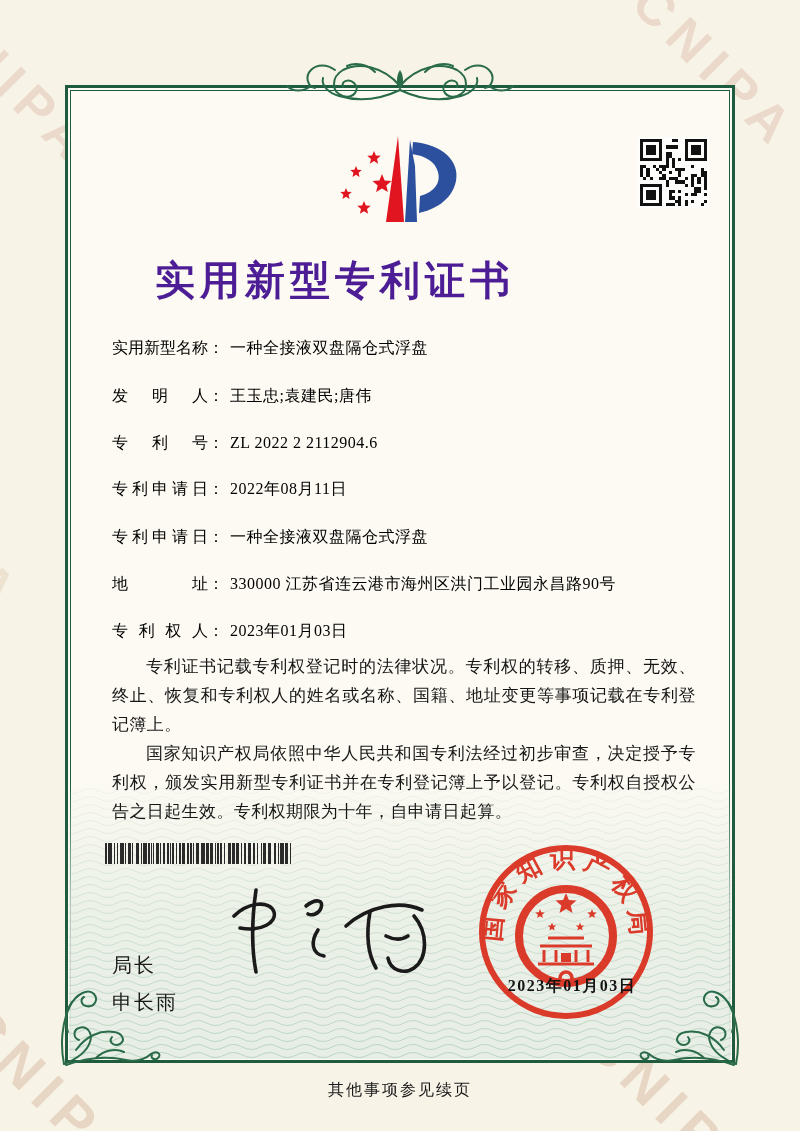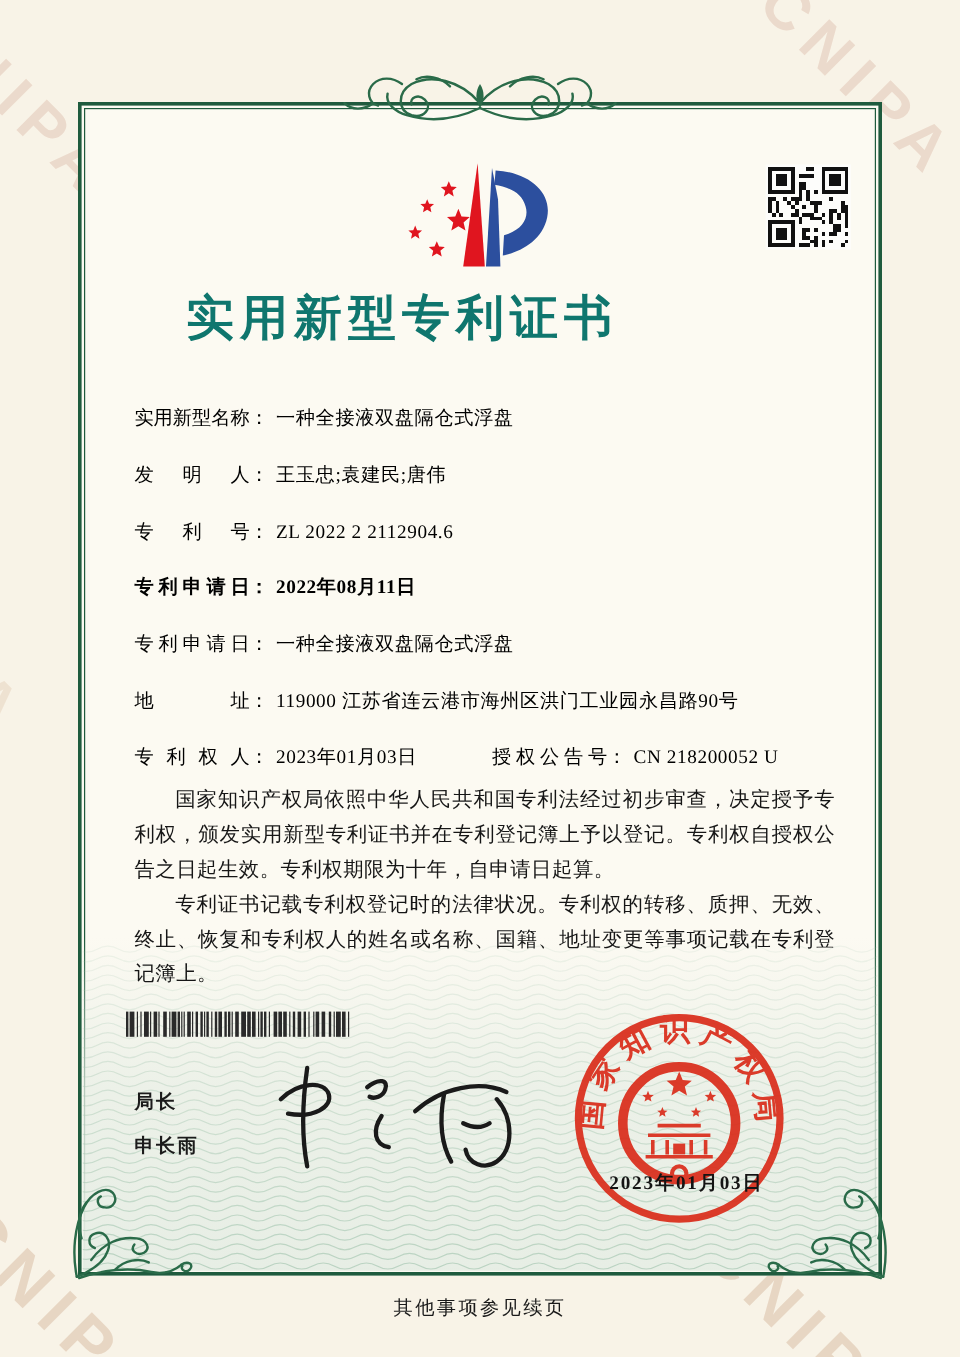--- a/index.html
+++ b/index.html
@@ -36,42 +36,42 @@
   .orn{position:absolute;z-index:5;}
 
   
   #cert-number{
     position:absolute;left:112px;top:138px;font-size:17px;color:#222;
     letter-spacing:2px;z-index:2;
   }
   #logo{position:absolute;left:336px;top:132px;width:130px;height:104px;z-index:2;}
   #qr{position:absolute;left:638px;top:137px;width:67px;height:67px;background:#fdfdfb;padding:2px;z-index:2;}
   #title{
-    position:absolute;left:0;top:237px;width:670px;text-align:center;
-    font-size:40px;font-weight:bold;color:#0f766e;letter-spacing:5px;z-index:2;
+    position:absolute;left:0;top:253px;width:670px;text-align:center;
+    font-size:40px;font-weight:bold;color:#4c1d95;letter-spacing:5px;z-index:2;
   }
   #fields{position:absolute;left:112px;top:0;width:600px;z-index:2;}
   .field-row{position:absolute;left:0;width:600px;height:24px;font-size:16px;color:#000000;white-space:nowrap;}
   .flabel{display:inline-block;width:96px;text-align:justify;text-align-last:justify;vertical-align:top;}
   .fcolon{display:inline-block;margin-right:6px;}
   .fvalue{letter-spacing:.5px;}
   .pair2{position:absolute;left:298px;top:0;}
 
   #paragraphs{
     position:absolute;left:112px;top:652px;width:584px;z-index:2;
     font-size:17px;line-height:29px;color:#161616;text-align:justify;letter-spacing:.4px;
   }
   #paragraphs p{margin:0;text-indent:2em;}
 
   #barcode{position:absolute;left:105px;top:843px;width:188px;height:21px;z-index:2;font-size:0;}
   #barcode i{display:inline-block;height:21px;vertical-align:top;}
 
   #signer-title,#signer-name{
     position:absolute;left:112px;z-index:2;color:#1b1b1b;
-    font-family:"Liberation Sans","DejaVu Sans",sans-serif;font-weight:bold;font-size:16px;letter-spacing:2px;
+    font-family:"Liberation Sans","DejaVu Sans",sans-serif;font-weight:normal;font-size:20px;letter-spacing:2px;margin-top:44px;
   }
   #signer-title{top:908px;}
   #signer-name{top:945px;}
   #signature{position:absolute;left:218px;top:878px;width:225px;height:105px;z-index:3;}
 
   #seal{position:absolute;left:476px;top:842px;width:180px;height:180px;z-index:3;opacity:.92;}
   #seal-date{
     position:absolute;left:492px;top:976px;width:160px;z-index:4;text-align:center;
     font-size:16px;font-weight:bold;color:#141414;letter-spacing:1.5px;white-space:nowrap;
   }
@@ -377,29 +377,29 @@
       <rect x="14" y="20" width="1" height="1" fill="#111"></rect>
       <rect x="19" y="20" width="1" height="1" fill="#111"></rect>
     </svg>
 
   <div id="title">实用新型专利证书</div>
 
   <div id="fields">
       <div class="field-row" style="top: 338px;"><span class="flabel">实用新型名称</span><span class="fcolon">：</span><span class="fvalue">一种全接液双盘隔仓式浮盘</span></div>
       <div class="field-row" style="top: 386px;"><span class="flabel">发明人</span><span class="fcolon">：</span><span class="fvalue">王玉忠;袁建民;唐伟</span></div>
       <div class="field-row" style="top: 433px;"><span class="flabel">专利号</span><span class="fcolon">：</span><span class="fvalue">ZL 2022 2 2112904.6</span></div>
-      <div class="field-row" style="top: 479px; font-weight: bold;"><span class="flabel">专利申请日</span><span class="fcolon">：</span><span class="fvalue">2022年08月11日</span></div>
+      <div class="field-row" style="top: 479px;"><span class="flabel">专利申请日</span><span class="fcolon">：</span><span class="fvalue">2022年08月11日</span></div>
       <div class="field-row" style="top: 527px;"><span class="flabel">专利申请日</span><span class="fcolon">：</span><span class="fvalue">一种全接液双盘隔仓式浮盘</span></div>
-      <div class="field-row" style="top: 574px;"><span class="flabel">地址</span><span class="fcolon">：</span><span class="fvalue">119000 江苏省连云港市海州区洪门工业园永昌路90号</span></div>
-      <div class="field-row" style="top: 621px;"><span class="flabel">专利权人</span><span class="fcolon">：</span><span class="fvalue">2023年01月03日</span><span class="pair2"><span class="flabel">授权公告号</span><span class="fcolon">：</span><span class="fvalue">CN 218200052 U</span></span></div>
+      <div class="field-row" style="top: 574px;"><span class="flabel">地址</span><span class="fcolon">：</span><span class="fvalue">330000 江苏省连云港市海州区洪门工业园永昌路90号</span></div>
+      <div class="field-row" style="top: 621px;"><span class="flabel">专利权人</span><span class="fcolon">：</span><span class="fvalue">2023年01月03日</span></div>
     </div>
 
   <div id="paragraphs">
+    <p>专利证书记载专利权登记时的法律状况。专利权的转移、质押、无效、终止、恢复和专利权人的姓名或名称、国籍、地址变更等事项记载在专利登记簿上。</p>
     <p>国家知识产权局依照中华人民共和国专利法经过初步审查，决定授予专利权，颁发实用新型专利证书并在专利登记簿上予以登记。专利权自授权公告之日起生效。专利权期限为十年，自申请日起算。</p>
-    <p>专利证书记载专利权登记时的法律状况。专利权的转移、质押、无效、终止、恢复和专利权人的姓名或名称、国籍、地址变更等事项记载在专利登记簿上。</p>
   </div>
 
   <div id="barcode"><i style="width: 2.2px; margin-right: 1.1px; background: rgb(42, 42, 42);"></i><i style="width: 3.3px; margin-right: 2.2px; background: rgb(42, 42, 42);"></i><i style="width: 1.1px; margin-right: 2.2px; background: rgb(42, 42, 42);"></i><i style="width: 1.1px; margin-right: 2.2px; background: rgb(42, 42, 42);"></i><i style="width: 3.3px; margin-right: 1.1px; background: rgb(42, 42, 42);"></i><i style="width: 1.1px; margin-right: 2.2px; background: rgb(42, 42, 42);"></i><i style="width: 3.3px; margin-right: 1.1px; background: rgb(42, 42, 42);"></i><i style="width: 1.1px; margin-right: 2.2px; background: rgb(42, 42, 42);"></i><i style="width: 3.3px; margin-right: 2.2px; background: rgb(42, 42, 42);"></i><i style="width: 1.1px; margin-right: 1.1px; background: rgb(42, 42, 42);"></i><i style="width: 3.3px; margin-right: 1.1px; background: rgb(42, 42, 42);"></i><i style="width: 2.2px; margin-right: 1.1px; background: rgb(42, 42, 42);"></i><i style="width: 1.1px; margin-right: 1.1px; background: rgb(42, 42, 42);"></i><i style="width: 1.1px; margin-right: 2.2px; background: rgb(42, 42, 42);"></i><i style="width: 2.2px; margin-right: 1.1px; background: rgb(42, 42, 42);"></i><i style="width: 1.1px; margin-right: 2.2px; background: rgb(42, 42, 42);"></i><i style="width: 2.2px; margin-right: 2.2px; background: rgb(42, 42, 42);"></i><i style="width: 1.1px; margin-right: 1.1px; background: rgb(42, 42, 42);"></i><i style="width: 1.1px; margin-right: 1.1px; background: rgb(42, 42, 42);"></i><i style="width: 2.2px; margin-right: 2.2px; background: rgb(42, 42, 42);"></i><i style="width: 1.1px; margin-right: 2.2px; background: rgb(42, 42, 42);"></i><i style="width: 1.1px; margin-right: 1.1px; background: rgb(42, 42, 42);"></i><i style="width: 3.3px; margin-right: 2.2px; background: rgb(42, 42, 42);"></i><i style="width: 2.2px; margin-right: 1.1px; background: rgb(42, 42, 42);"></i><i style="width: 1.1px; margin-right: 1.1px; background: rgb(42, 42, 42);"></i><i style="width: 1.1px; margin-right: 2.2px; background: rgb(42, 42, 42);"></i><i style="width: 3.3px; margin-right: 2.2px; background: rgb(42, 42, 42);"></i><i style="width: 3.3px; margin-right: 1.1px; background: rgb(42, 42, 42);"></i><i style="width: 3.3px; margin-right: 1.1px; background: rgb(42, 42, 42);"></i><i style="width: 3.3px; margin-right: 1.1px; background: rgb(42, 42, 42);"></i><i style="width: 1.1px; margin-right: 1.1px; background: rgb(42, 42, 42);"></i><i style="width: 2.2px; margin-right: 1.1px; background: rgb(42, 42, 42);"></i><i style="width: 2.2px; margin-right: 2.2px; background: rgb(42, 42, 42);"></i><i style="width: 1.1px; margin-right: 2.2px; background: rgb(42, 42, 42);"></i><i style="width: 3.3px; margin-right: 1.1px; background: rgb(42, 42, 42);"></i><i style="width: 3.3px; margin-right: 1.1px; background: rgb(42, 42, 42);"></i><i style="width: 2.2px; margin-right: 2.2px; background: rgb(42, 42, 42);"></i><i style="width: 1.1px; margin-right: 2.2px; background: rgb(42, 42, 42);"></i><i style="width: 2.2px; margin-right: 2.2px; background: rgb(42, 42, 42);"></i><i style="width: 2.2px; margin-right: 2.2px; background: rgb(42, 42, 42);"></i><i style="width: 2.2px; margin-right: 2.2px; background: rgb(42, 42, 42);"></i><i style="width: 1.1px; margin-right: 2.2px; background: rgb(42, 42, 42);"></i><i style="width: 1.1px; margin-right: 1.1px; background: rgb(42, 42, 42);"></i><i style="width: 3.3px; margin-right: 2.2px; background: rgb(42, 42, 42);"></i><i style="width: 3.3px; margin-right: 2.2px; background: rgb(42, 42, 42);"></i><i style="width: 2.2px; margin-right: 2.2px; background: rgb(42, 42, 42);"></i><i style="width: 1.1px; margin-right: 1.1px; background: rgb(42, 42, 42);"></i><i style="width: 3.3px; margin-right: 1.1px; background: rgb(42, 42, 42);"></i><i style="width: 3.3px; margin-right: 2.2px; background: rgb(42, 42, 42);"></i><i style="width: 1.1px; margin-right: 1.1px; background: rgb(42, 42, 42);"></i></div>
 
   <div id="signer-title">局长</div>
   <div id="signer-name">申长雨</div>
   <svg id="signature" viewBox="0 0 225 105">
     <g fill="none" stroke-width="3.6" stroke-linecap="round" stroke-linejoin="round" id="sig-strokes" stroke="#1a1a1a">
       <path d="M38,12 C34,40 33,68 38,94"></path>
       <path d="M16,38 C30,24 52,22 56,34 C59,44 44,54 22,50"></path>

